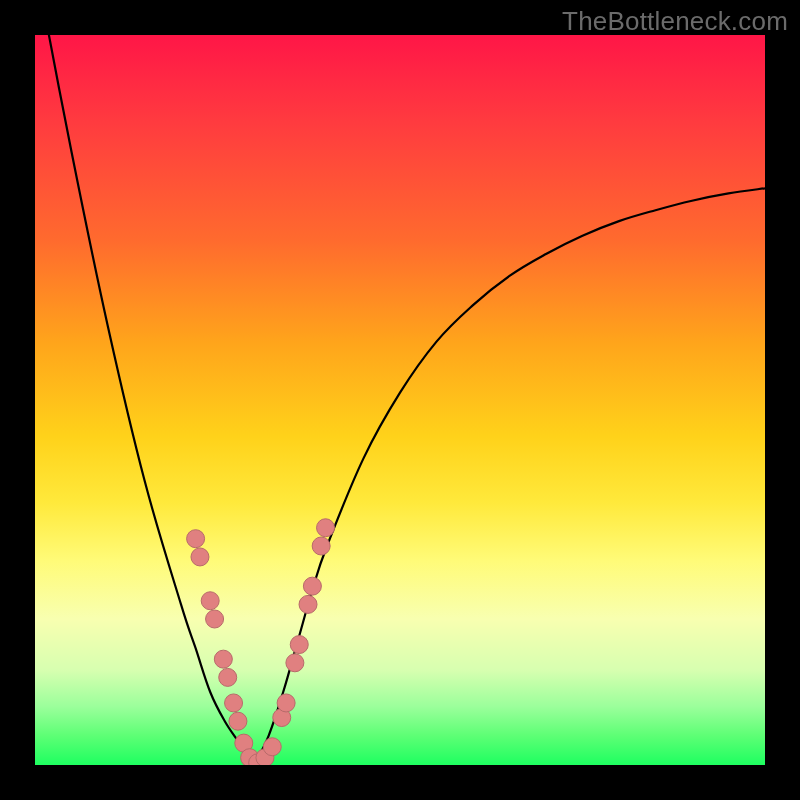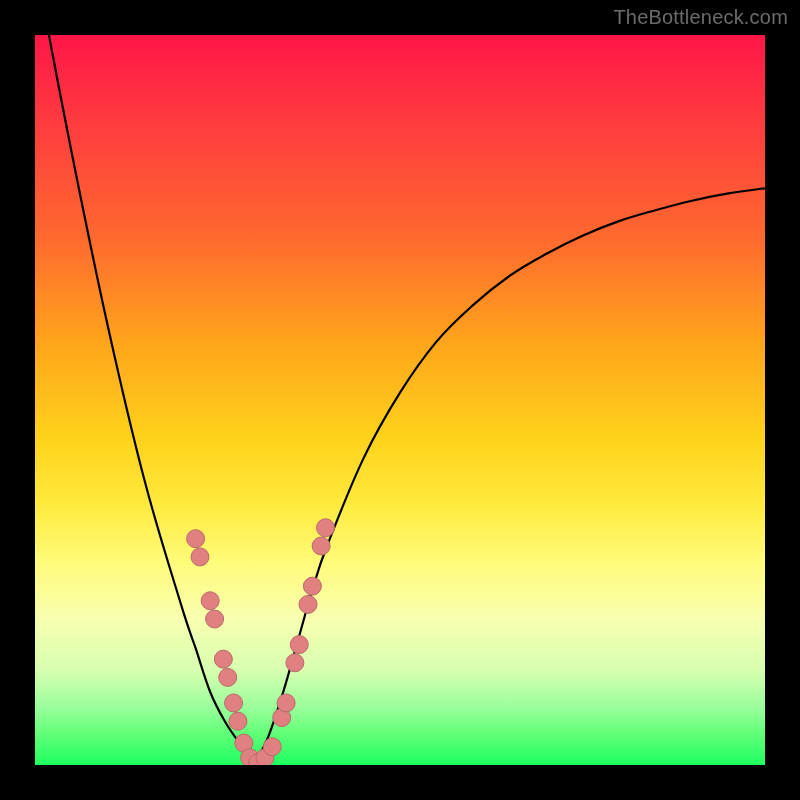--- a/index.html
+++ b/index.html
@@ -38,21 +38,21 @@
       #9bff9b 92%,
       #5dff75 96%,
       #1eff60 100%
     );
   }
   .watermark {
     position: absolute;
     top: 6px;
     right: 12px;
     color: #6b6b6b;
-    font-size: 20px;
+    font-size: 26px;
     letter-spacing: 0.2px;
     user-select: none;
   }
   svg.curves {
     position: absolute;
     left: 0;
     top: 0;
     width: 730px;
     height: 730px;
   }

